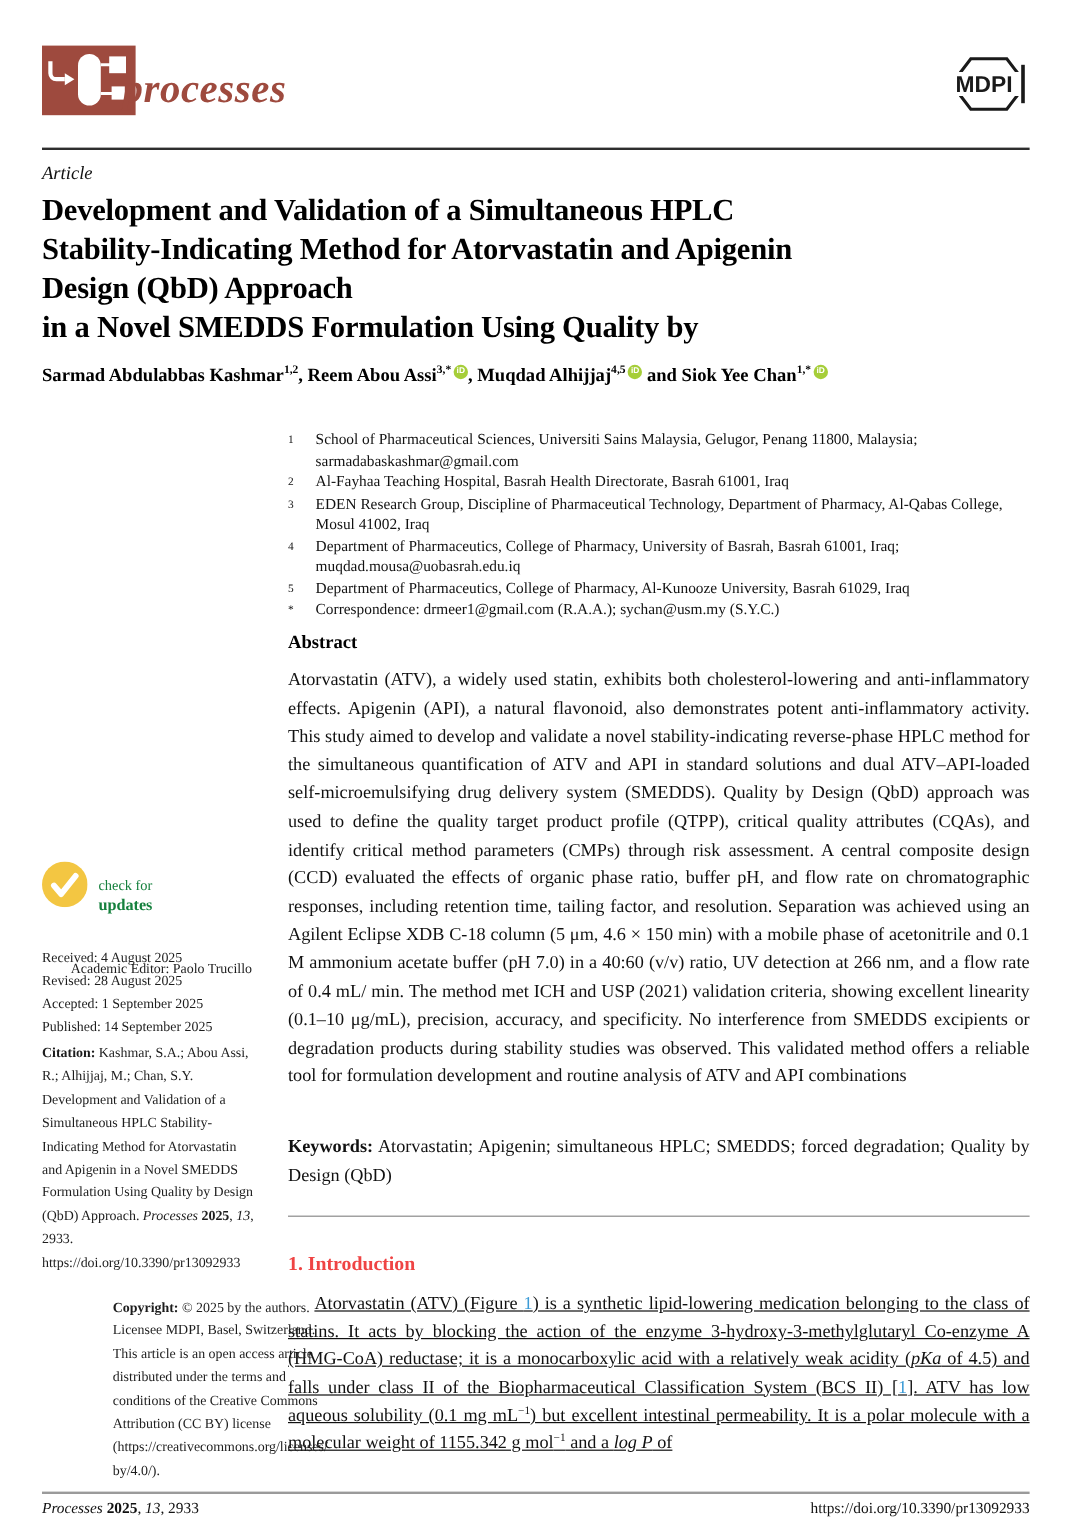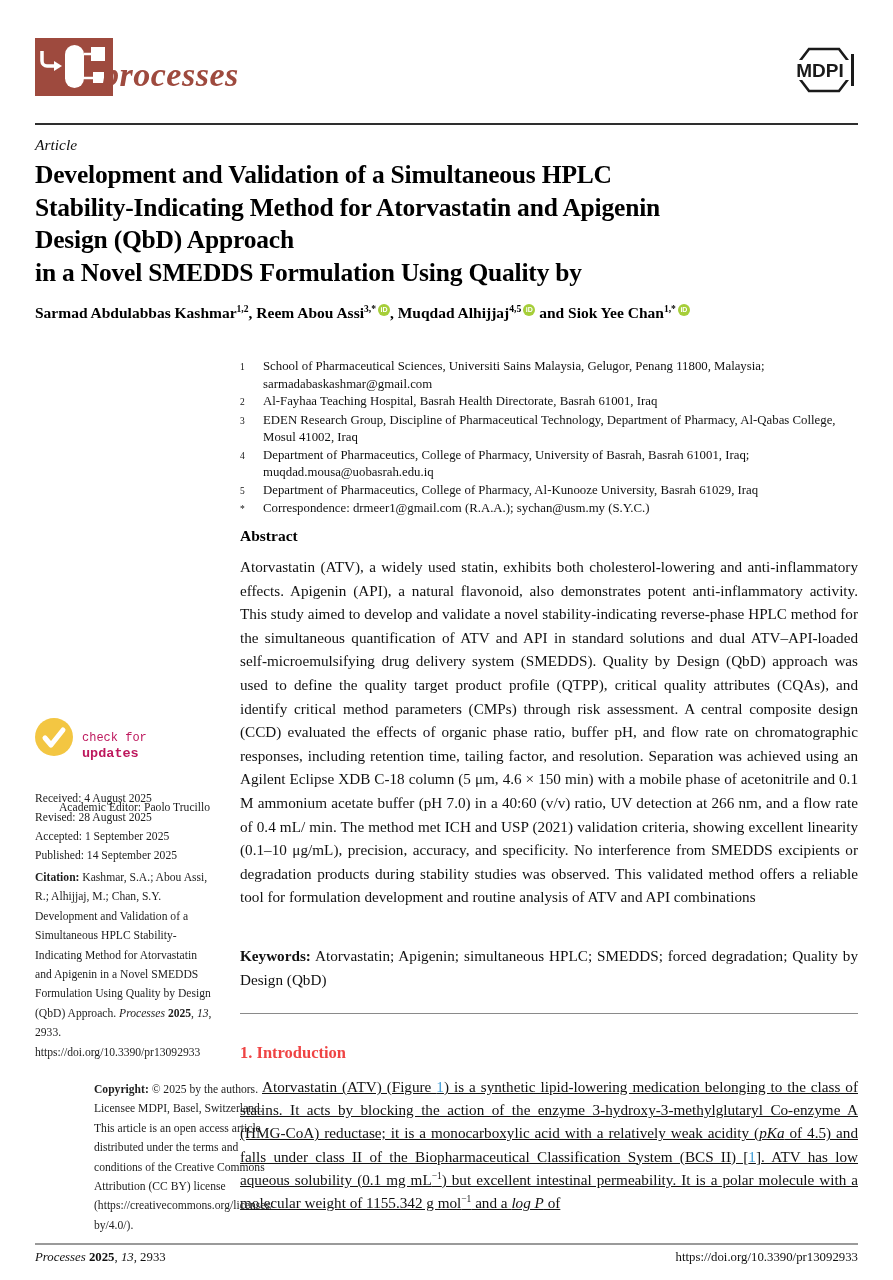--- a/index.html
+++ b/index.html
@@ -36,21 +36,21 @@
   .kw-label{font-weight:bold;}
   .rule-section{left:240px;top:1013px;width:618px;height:1px;background:#8a8a8a;}
   .h-intro{left:240px;top:1043px;font-size:16.5px;font-weight:bold;color:#ef4444;}
   .intro{left:240px;top:1075px;width:618px;font-size:15.2px;line-height:23.2px;text-align:justify;text-indent:22px;text-decoration:underline;}
   .seg-i{font-style:italic;}
   .seg-link{color:#3C9BD6;}
   .seg-sup{font-size:.62em;vertical-align:super;line-height:0;}
 
   
   .badge{left:35px;top:712px;display:flex;align-items:center;cursor:pointer;}
-  .badge-text{margin-left:9px;font-family:Liberation Mono, monospace;color:#be185d;line-height:1.15;margin-top:20px;}
+  .badge-text{margin-left:9px;font-family:Liberation Serif, serif;color:#15803d;line-height:1.15;margin-top:20px;}
   .badge-l1{font-size:12px;}
   .badge-l2{font-size:13.5px;font-weight:bold;}
   .side{font-size:11.6px;line-height:19.4px;color:#1d1d1d;width:181px;overflow-wrap:anywhere;}
   .side-editor{left:35px;top:798px;margin-left:24px;}
   .side-dates{left:35px;top:789px;line-height:19px;}
   .side-citation{left:35px;top:868px;}
   .side-copyright{left:50px;top:1080px;margin-left:44px;}
   .sb{font-weight:bold;}
   .si{font-style:italic;}
 

